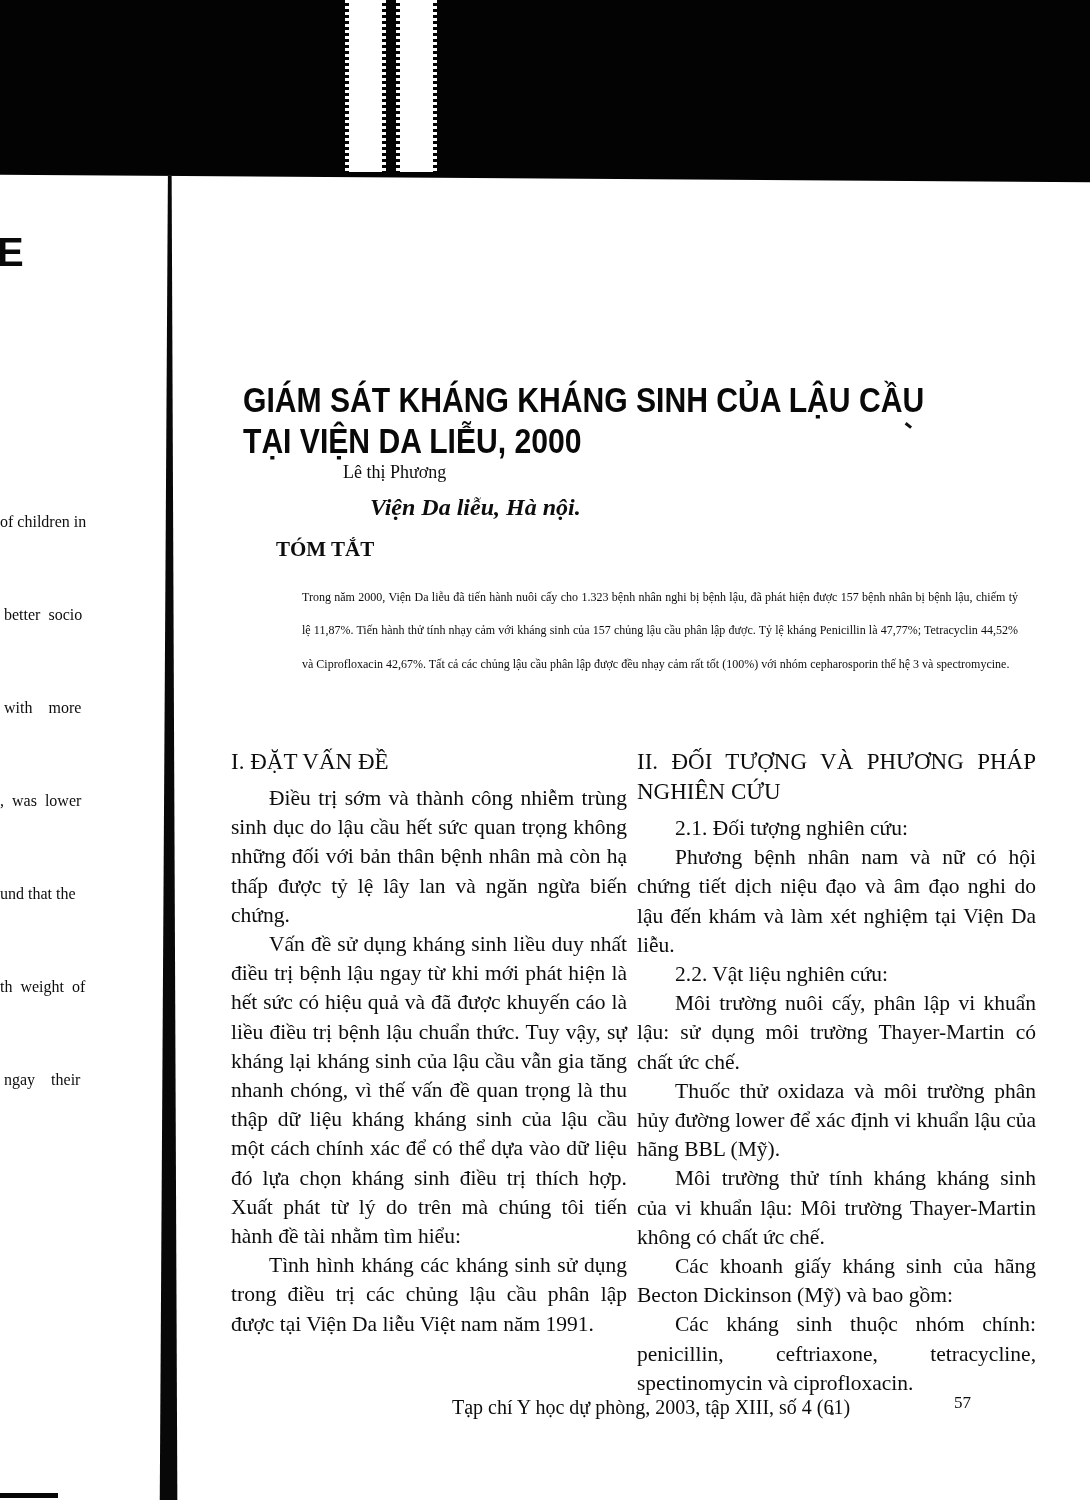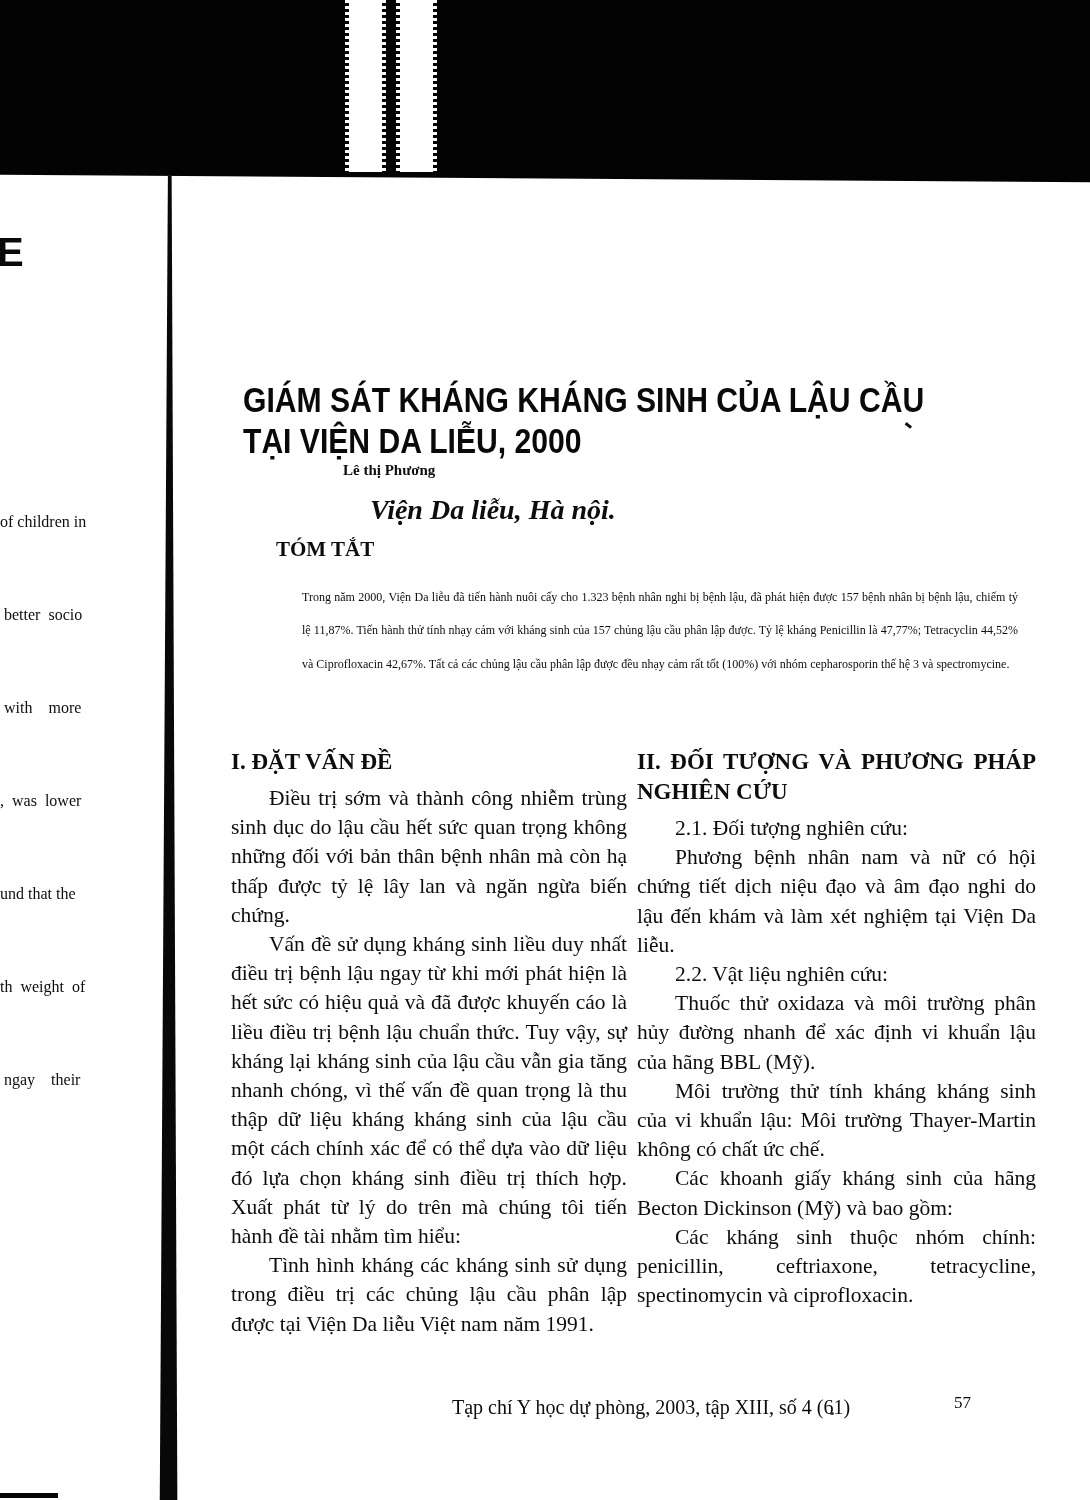--- a/index.html
+++ b/index.html
@@ -65,43 +65,43 @@
     transform: scaleX(0.86); transform-origin: left top;
     color: #090909;
   }
   .title-accent {
     position: absolute; left: 905px; top: 424px;
     width: 7px; height: 2.5px; background: #111;
     transform: rotate(38deg);
   }
   .author-name {
     position: absolute; left: 343px; top: 462px;
-    font-weight: bold; font-size: 15px;
+    font-weight: normal; font-size: 18px;
   }
   .author-affiliation {
     position: absolute; left: 370px; top: 494px;
-    font-weight: bold; font-style: italic; font-size: 28px;
+    font-weight: bold; font-style: italic; font-size: 24px;
   }
 
   
   .abstract-heading {
     position: absolute; left: 276px; top: 537px;
     font-weight: bold; font-size: 21px;
   }
   .abstract-text {
     position: absolute; left: 302px; top: 581px; width: 716px;
     font-size: 12px; line-height: 33.4px; text-align: justify;
   }
 
   
   .col { position: absolute; top: 747px; font-size: 21.5px; line-height: 29.2px; }
   .col-left  { left: 231px; width: 396px; }
   .col-right { left: 637px; width: 399px; }
   .col-heading {
-    font-weight: bold; font-size: 23px; line-height: 30px;
+    font-weight: normal; font-size: 23px; line-height: 30px;
     text-align: justify; margin: 0 0 7px 0;
   }
   .col p { margin: 0; text-indent: 38px; text-align: justify; }
   .subheading { font-weight: normal; text-indent: 38px; margin: 0; text-align: left; }
 
   
   .footer-journal {
     position: absolute; left: 452px; top: 1396px;
     font-size: 20px;
   }
@@ -151,21 +151,22 @@
     <p>Điều trị sớm và thành công nhiễm trùng sinh dục do lậu cầu hết sức quan trọng không những đối với bản thân bệnh nhân mà còn hạ thấp được tỷ lệ lây lan và ngăn ngừa biến chứng.</p>
     <p>Vấn đề sử dụng kháng sinh liều duy nhất điều trị bệnh lậu ngay từ khi mới phát hiện là hết sức có hiệu quả và đã được khuyến cáo là liều điều trị bệnh lậu chuẩn thức. Tuy vậy, sự kháng lại kháng sinh của lậu cầu vẫn gia tăng nhanh chóng, vì thế vấn đề quan trọng là thu thập dữ liệu kháng kháng sinh của lậu cầu một cách chính xác để có thể dựa vào dữ liệu đó lựa chọn kháng sinh điều trị thích hợp. Xuất phát từ lý do trên mà chúng tôi tiến hành đề tài nhằm tìm hiểu:</p>
     <p>Tình hình kháng các kháng sinh sử dụng trong điều trị các chủng lậu cầu phân lập được tại Viện Da liễu Việt nam năm 1991.</p>
   </div>
 
   <div class="col col-right">
     <div class="col-heading">II. ĐỐI TƯỢNG VÀ PHƯƠNG PHÁP NGHIÊN CỨU</div>
     <p class="subheading">2.1. Đối tượng nghiên cứu:</p>
     <p>Phương bệnh nhân nam và nữ có hội chứng tiết dịch niệu đạo và âm đạo nghi do lậu đến khám và làm xét nghiệm tại Viện Da liễu.</p>
     <p class="subheading">2.2. Vật liệu nghiên cứu:</p>
-    <p>Thuốc thử oxidaza và môi trường phân hủy đường nhanh để xác định vi khuẩn lậu của hãng BBL (Mỹ).</p>
+    <p>Môi trường nuôi cấy, phân lập vi khuẩn lậu: sử dụng môi trường Thayer-Martin có chất ức chế.</p>
+    <p>Thuốc thử oxidaza và môi trường phân hủy đường lower để xác định vi khuẩn lậu của hãng BBL (Mỹ).</p>
     <p>Môi trường thử tính kháng kháng sinh của vi khuẩn lậu: Môi trường Thayer-Martin không có chất ức chế.</p>
     <p>Các khoanh giấy kháng sinh của hãng Becton Dickinson (Mỹ) và bao gồm:</p>
     <p>Các kháng sinh thuộc nhóm chính: penicillin, ceftriaxone, tetracycline, spectinomycin và ciprofloxacin.</p>
   </div>
 
   <div class="footer-journal">Tạp chí Y học dự phòng, 2003, tập XIII, số 4 (61)</div>
   <div class="footer-page-number">57</div>
   <div class="artifact-dot"></div>
 
 </div>

